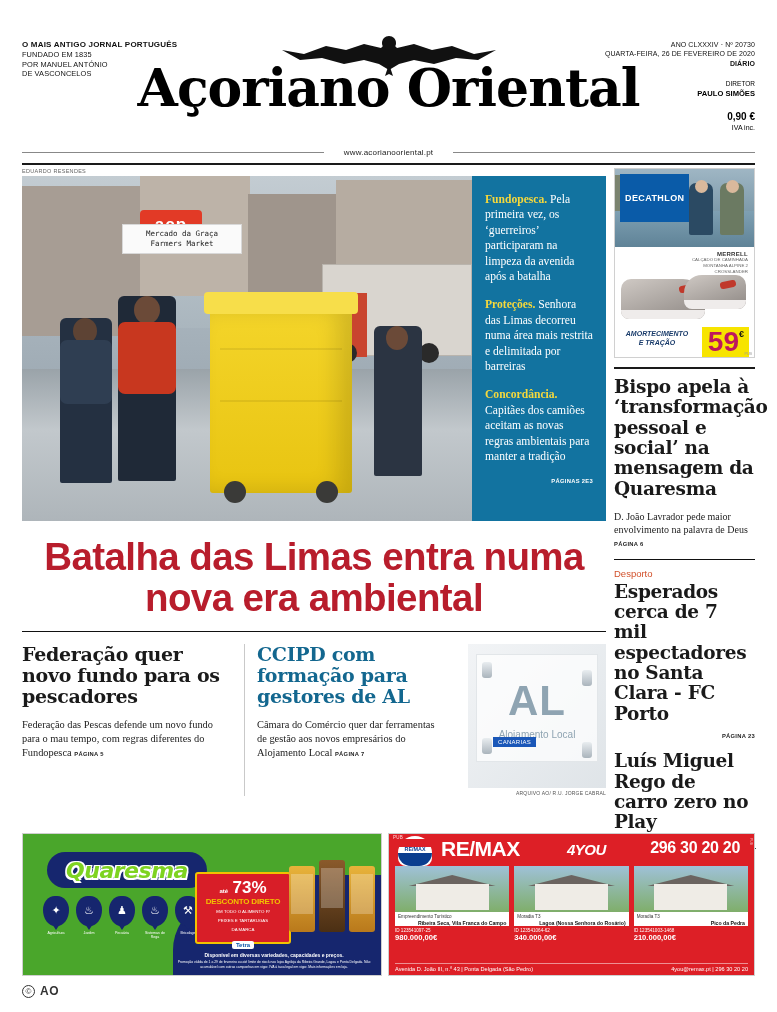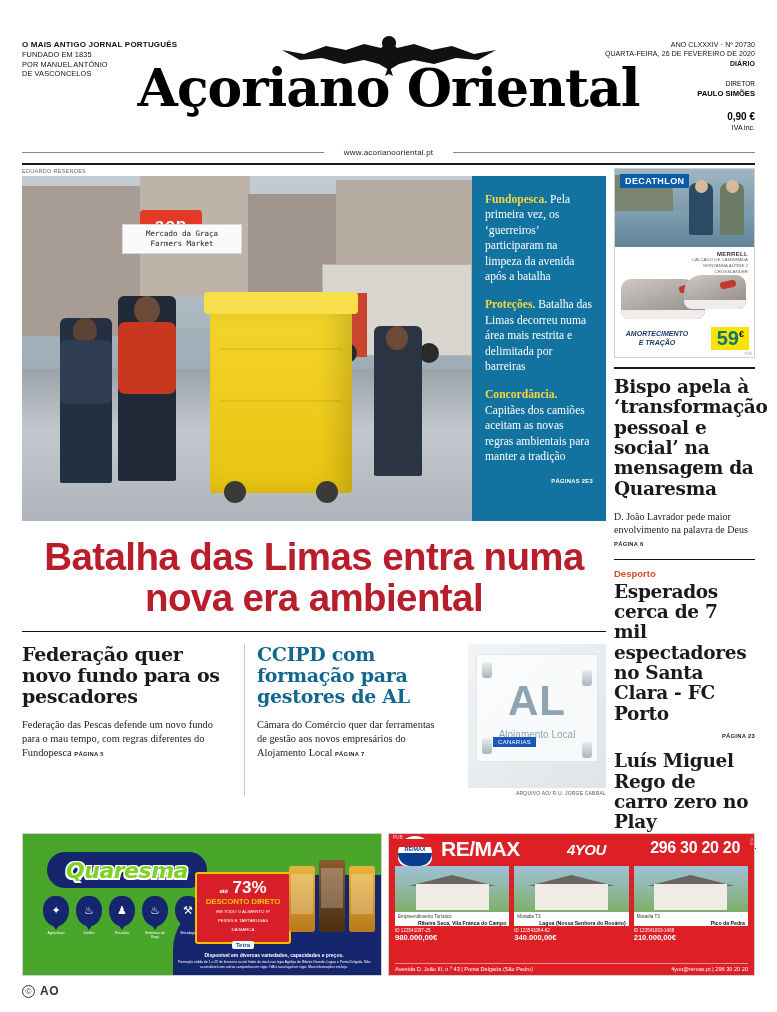--- a/index.html
+++ b/index.html
@@ -154,21 +154,21 @@
   .ad-dec { position: relative; width: 141px; height: 190px;
     border: 1px solid #d0d0d0; background:#fff; overflow: hidden; }
   .dec-photo { position: relative; height: 78px;
     background: linear-gradient(#9fb6c4, #7d9aaa 55%, #6f8b9a); }
   .dec-water { position:absolute; left:0; right:0; bottom:0; height:36px;
     background: linear-gradient(#7fa0b3,#5f8397); }
   .dec-cliff { position:absolute; left:0; top:6px; width:58px; height:46px;
     background:#7b8470; border-radius:0 40% 0 0; }
   .dec-logo { position:absolute; left:5px; top:5px; background:#0a5ba8; color:#fff;
     font-family:"Liberation Sans", sans-serif; font-weight:bold; font-size:9px;
-    padding:2px 5px; letter-spacing:.4px; }
+    padding:19px 5px; letter-spacing:.4px; }
   .dec-ppl { position:absolute; right:10px; top:14px; display:flex; gap:7px; }
   .dec-ppl .pp { width:24px; height:52px; border-radius:7px 7px 2px 2px; background:#2b4a63; }
   .dec-ppl .pp.b { background:#6b7a62; }
   .dec-ppl .pp .hd { display:block; width:13px; height:13px; border-radius:50%;
     background:#d9b99c; margin:-3px auto 0; }
   .dec-mid { position:relative; height:78px; background:#fff; }
   .dec-brand { position:absolute; right:6px; top:4px; text-align:right;
     font-family:"Liberation Sans", sans-serif; }
   .dec-brand .bn { font-size:6px; font-weight:bold; color:#333; letter-spacing:.3px; }
   .dec-brand .bd { font-size:4.4px; color:#666; line-height:1.35; }
@@ -180,32 +180,32 @@
     background:#efeceb; border-radius:0 0 8px 8px; }
   .shoe .acc { position:absolute; right:10px; top:6px; width:16px; height:7px;
     background:#c0392b; border-radius:3px; transform: rotate(-12deg); }
   .dec-bot { position:relative; height:32px; background:#fff; }
   .dec-claim { position:absolute; left:6px; top:5px; width:72px;
     font-family:"Liberation Sans", sans-serif; font-style:italic; font-weight:bold;
     font-size:7px; color:#1a3c6b; line-height:1.25; text-align:center; }
   .dec-price { position:absolute; right:5px; top:2px; background:#f7e400;
     padding:1px 5px 2px 6px; display:flex; align-items:flex-start; }
   .dec-price .num { font-family:"Liberation Sans", sans-serif; font-weight:bold;
-    font-size:20px; color:#0f766e; line-height:1; }
+    font-size:28px; color:#be185d; line-height:1; }
   .dec-price .cur { font-family:"Liberation Sans", sans-serif; font-weight:bold;
     font-size:9px; color:#111; margin-top:1px; }
   .pub-mark { position:absolute; right:2px; bottom:1px;
     font-family:"Liberation Sans", sans-serif; font-size:3.6px; color:#999; }
 
   .rail-rule { height: 2px; background: #1a1a1a; margin: 9px 0 8px 0; }
   .rail-rule.thin { height: 1px; background:#111; }
   .rail h2 { font-family:"DejaVu Serif", serif; font-weight:bold; color:#1a1a1a;
     font-size: 18.5px; line-height: 1.1; letter-spacing:-.3px; }
   .rail .deck { font-size: 10px; }
-  .kicker { font-family:"Liberation Sans", sans-serif; font-weight:bold;
+  .kicker { font-family:"Liberation Sans", sans-serif; font-weight:normal;
     font-size: 9.5px; color:#d2502a; margin-bottom: 3px; }
   .pg-right { text-align: right; margin-top: 4px; }
 
   
   .ads { position:absolute; left:22px; top:833px; width:733px; height:148px; display:flex; gap:6px; }
   .ad-label { position:absolute; top:-7px; font-family:"Liberation Sans", sans-serif;
     font-size:4.5px; color:#999; letter-spacing:.3px; }
   .ad-agri { position:relative; width:360px; height:143px; background:#4aa62b;
     border:1px solid #cfcfcf; overflow:hidden; }
   .agri-logo { position:absolute; left:24px; top:18px; width:160px; height:36px;
@@ -372,21 +372,21 @@
           <div class="head"></div>
           <div class="torso"></div>
         </div>
         <div class="person p-c">
           <div class="head"></div>
         </div>
       </div>
 
       <div class="blue-col">
         <p><span class="lead-in">Fundopesca.</span><span> Pela primeira vez, os ‘guerreiros’ participaram na limpeza da avenida após a batalha</span></p>
-        <p><span class="lead-in">Proteções.</span><span> Batalha das Limas decorreu numa área mais restrita e delimitada por barreiras</span></p>
+        <p><span class="lead-in">Proteções.</span><span> Senhora das Limas decorreu numa área mais restrita e delimitada por barreiras</span></p>
         <p><span class="lead-in">Concordância.</span><span> Capitães dos camiões aceitam as novas regras ambientais para manter a tradição</span></p>
         <div class="pages-ref">PÁGINAS 2E3</div>
       </div>
     </div>
 
     <div class="headline">Batalha das Limas entra numa nova era ambiental</div>
     <div class="rule-thin"></div>
 
     <div class="lower">
       <div class="col-a">

